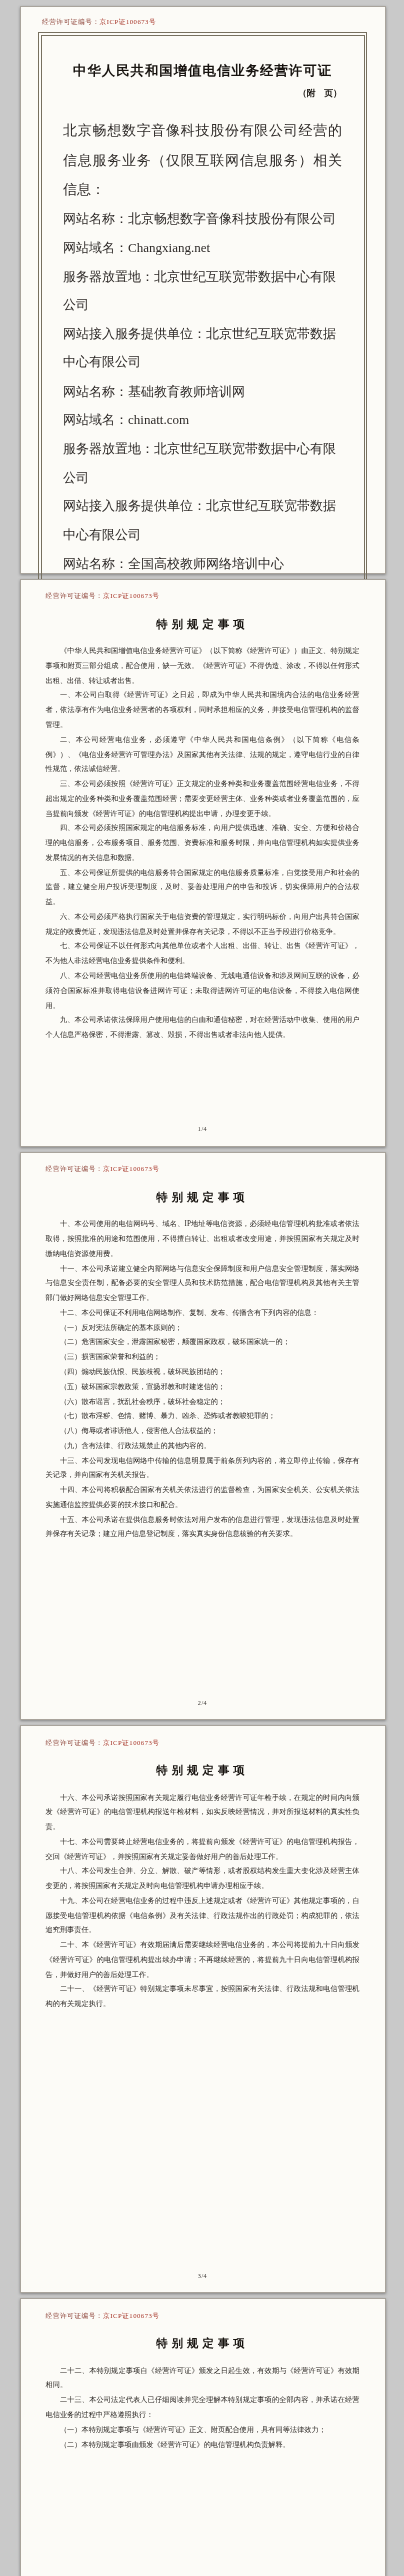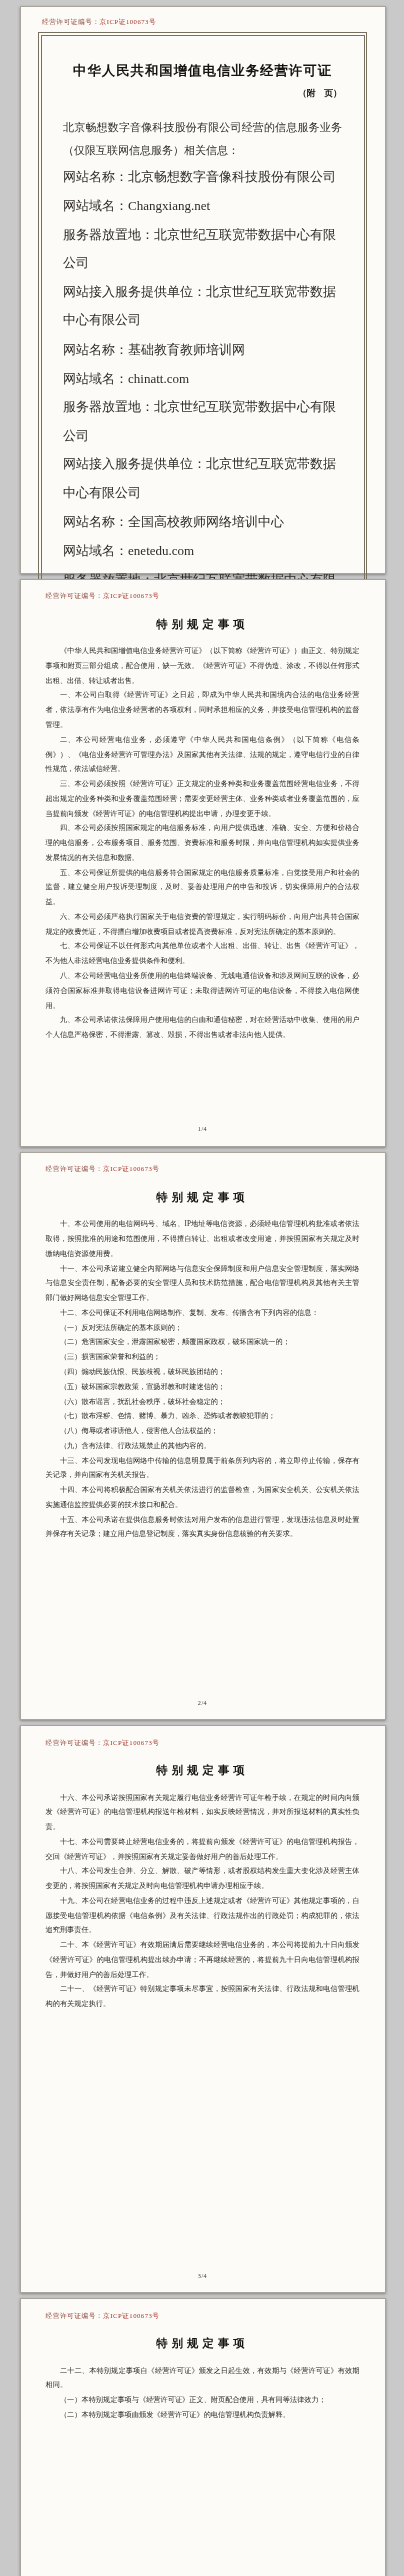--- a/index.html
+++ b/index.html
@@ -42,21 +42,21 @@
     color:#17130f;
   }
   .cover-subtitle {
     text-align:right;
     font-size:8.8px; font-weight:bold;
     margin-top:7.2px;
     color:#17130f;
   }
   .cover-intro {
     margin-top:16.5px;
-    font-size:11px; line-height:2.1;
+    font-size:14px; line-height:2.1;
     text-align:justify;
   }
   .site-group { margin-top:1px; }
   .site-line { font-size:13px; line-height:2.2; text-align:left; }
   
   .prov-title {
     text-align:center;
     font-size:11.3px; font-weight:bold;
     letter-spacing:4.1px;
     margin:15.5px 0 12.4px 0;
@@ -122,21 +122,21 @@
       <span>经营许可证编号：</span><span class="license-no">京ICP证100673号</span>
     </div>
     <h2 class="prov-title">特别规定事项</h2>
     <div class="prov-body">
           <p>《中华人民共和国增值电信业务经营许可证》（以下简称《经营许可证》）由正文、特别规定事项和附页三部分组成，配合使用，缺一无效。《经营许可证》不得伪造、涂改，不得以任何形式出租、出借、转让或者出售。</p>
           <p>一、本公司自取得《经营许可证》之日起，即成为中华人民共和国境内合法的电信业务经营者，依法享有作为电信业务经营者的各项权利，同时承担相应的义务，并接受电信管理机构的监督管理。</p>
           <p>二、本公司经营电信业务，必须遵守《中华人民共和国电信条例》（以下简称《电信条例》）、《电信业务经营许可管理办法》及国家其他有关法律、法规的规定，遵守电信行业的自律性规范，依法诚信经营。</p>
           <p>三、本公司必须按照《经营许可证》正文规定的业务种类和业务覆盖范围经营电信业务，不得超出规定的业务种类和业务覆盖范围经营；需要变更经营主体、业务种类或者业务覆盖范围的，应当提前向颁发《经营许可证》的电信管理机构提出申请，办理变更手续。</p>
           <p>四、本公司必须按照国家规定的电信服务标准，向用户提供迅速、准确、安全、方便和价格合理的电信服务，公布服务项目、服务范围、资费标准和服务时限，并向电信管理机构如实提供业务发展情况的有关信息和数据。</p>
           <p>五、本公司保证所提供的电信服务符合国家规定的电信服务质量标准，自觉接受用户和社会的监督，建立健全用户投诉受理制度，及时、妥善处理用户的申告和投诉，切实保障用户的合法权益。</p>
-          <p>六、本公司必须严格执行国家关于电信资费的管理规定，实行明码标价，向用户出具符合国家规定的收费凭证，不得擅自增加收费项目或者提高资费标准，反对宪法所确定的基本原则的。</p>
+          <p>六、本公司必须严格执行国家关于电信资费的管理规定，实行明码标价，向用户出具符合国家规定的收费凭证，发现违法信息及时处置并保存有关记录，不得以不正当手段进行价格竞争。</p>
           <p>七、本公司保证不以任何形式向其他单位或者个人出租、出借、转让、出售《经营许可证》，不为他人非法经营电信业务提供条件和便利。</p>
           <p>八、本公司经营电信业务所使用的电信终端设备、无线电通信设备和涉及网间互联的设备，必须符合国家标准并取得电信设备进网许可证；未取得进网许可证的电信设备，不得接入电信网使用。</p>
           <p>九、本公司承诺依法保障用户使用电信的自由和通信秘密，对在经营活动中收集、使用的用户个人信息严格保密，不得泄露、篡改、毁损，不得出售或者非法向他人提供。</p>
         </div>
     <div class="page-footer">1/4</div>
   </section>
 
   <section class="page provision-page">
     <div class="page-header">
       <span>经营许可证编号：</span><span class="license-no">京ICP证100673号</span>
@@ -178,20 +178,21 @@
     <div class="page-footer">3/4</div>
   </section>
 
   <section class="page provision-page">
     <div class="page-header">
       <span>经营许可证编号：</span><span class="license-no">京ICP证100673号</span>
     </div>
     <h2 class="prov-title">特别规定事项</h2>
     <div class="prov-body">
           <p>二十二、本特别规定事项自《经营许可证》颁发之日起生效，有效期与《经营许可证》有效期相同。</p>
+          <p>二十三、本公司法定代表人已仔细阅读并完全理解本特别规定事项的全部内容，并承诺在经营电信业务的过程中严格遵照执行：</p>
           <p>（一）本特别规定事项与《经营许可证》正文、附页配合使用，具有同等法律效力；</p>
           <p>（二）本特别规定事项由颁发《经营许可证》的电信管理机构负责解释。</p>
         </div>
 
   </section>
 </div>
 
 </main>
 
 

